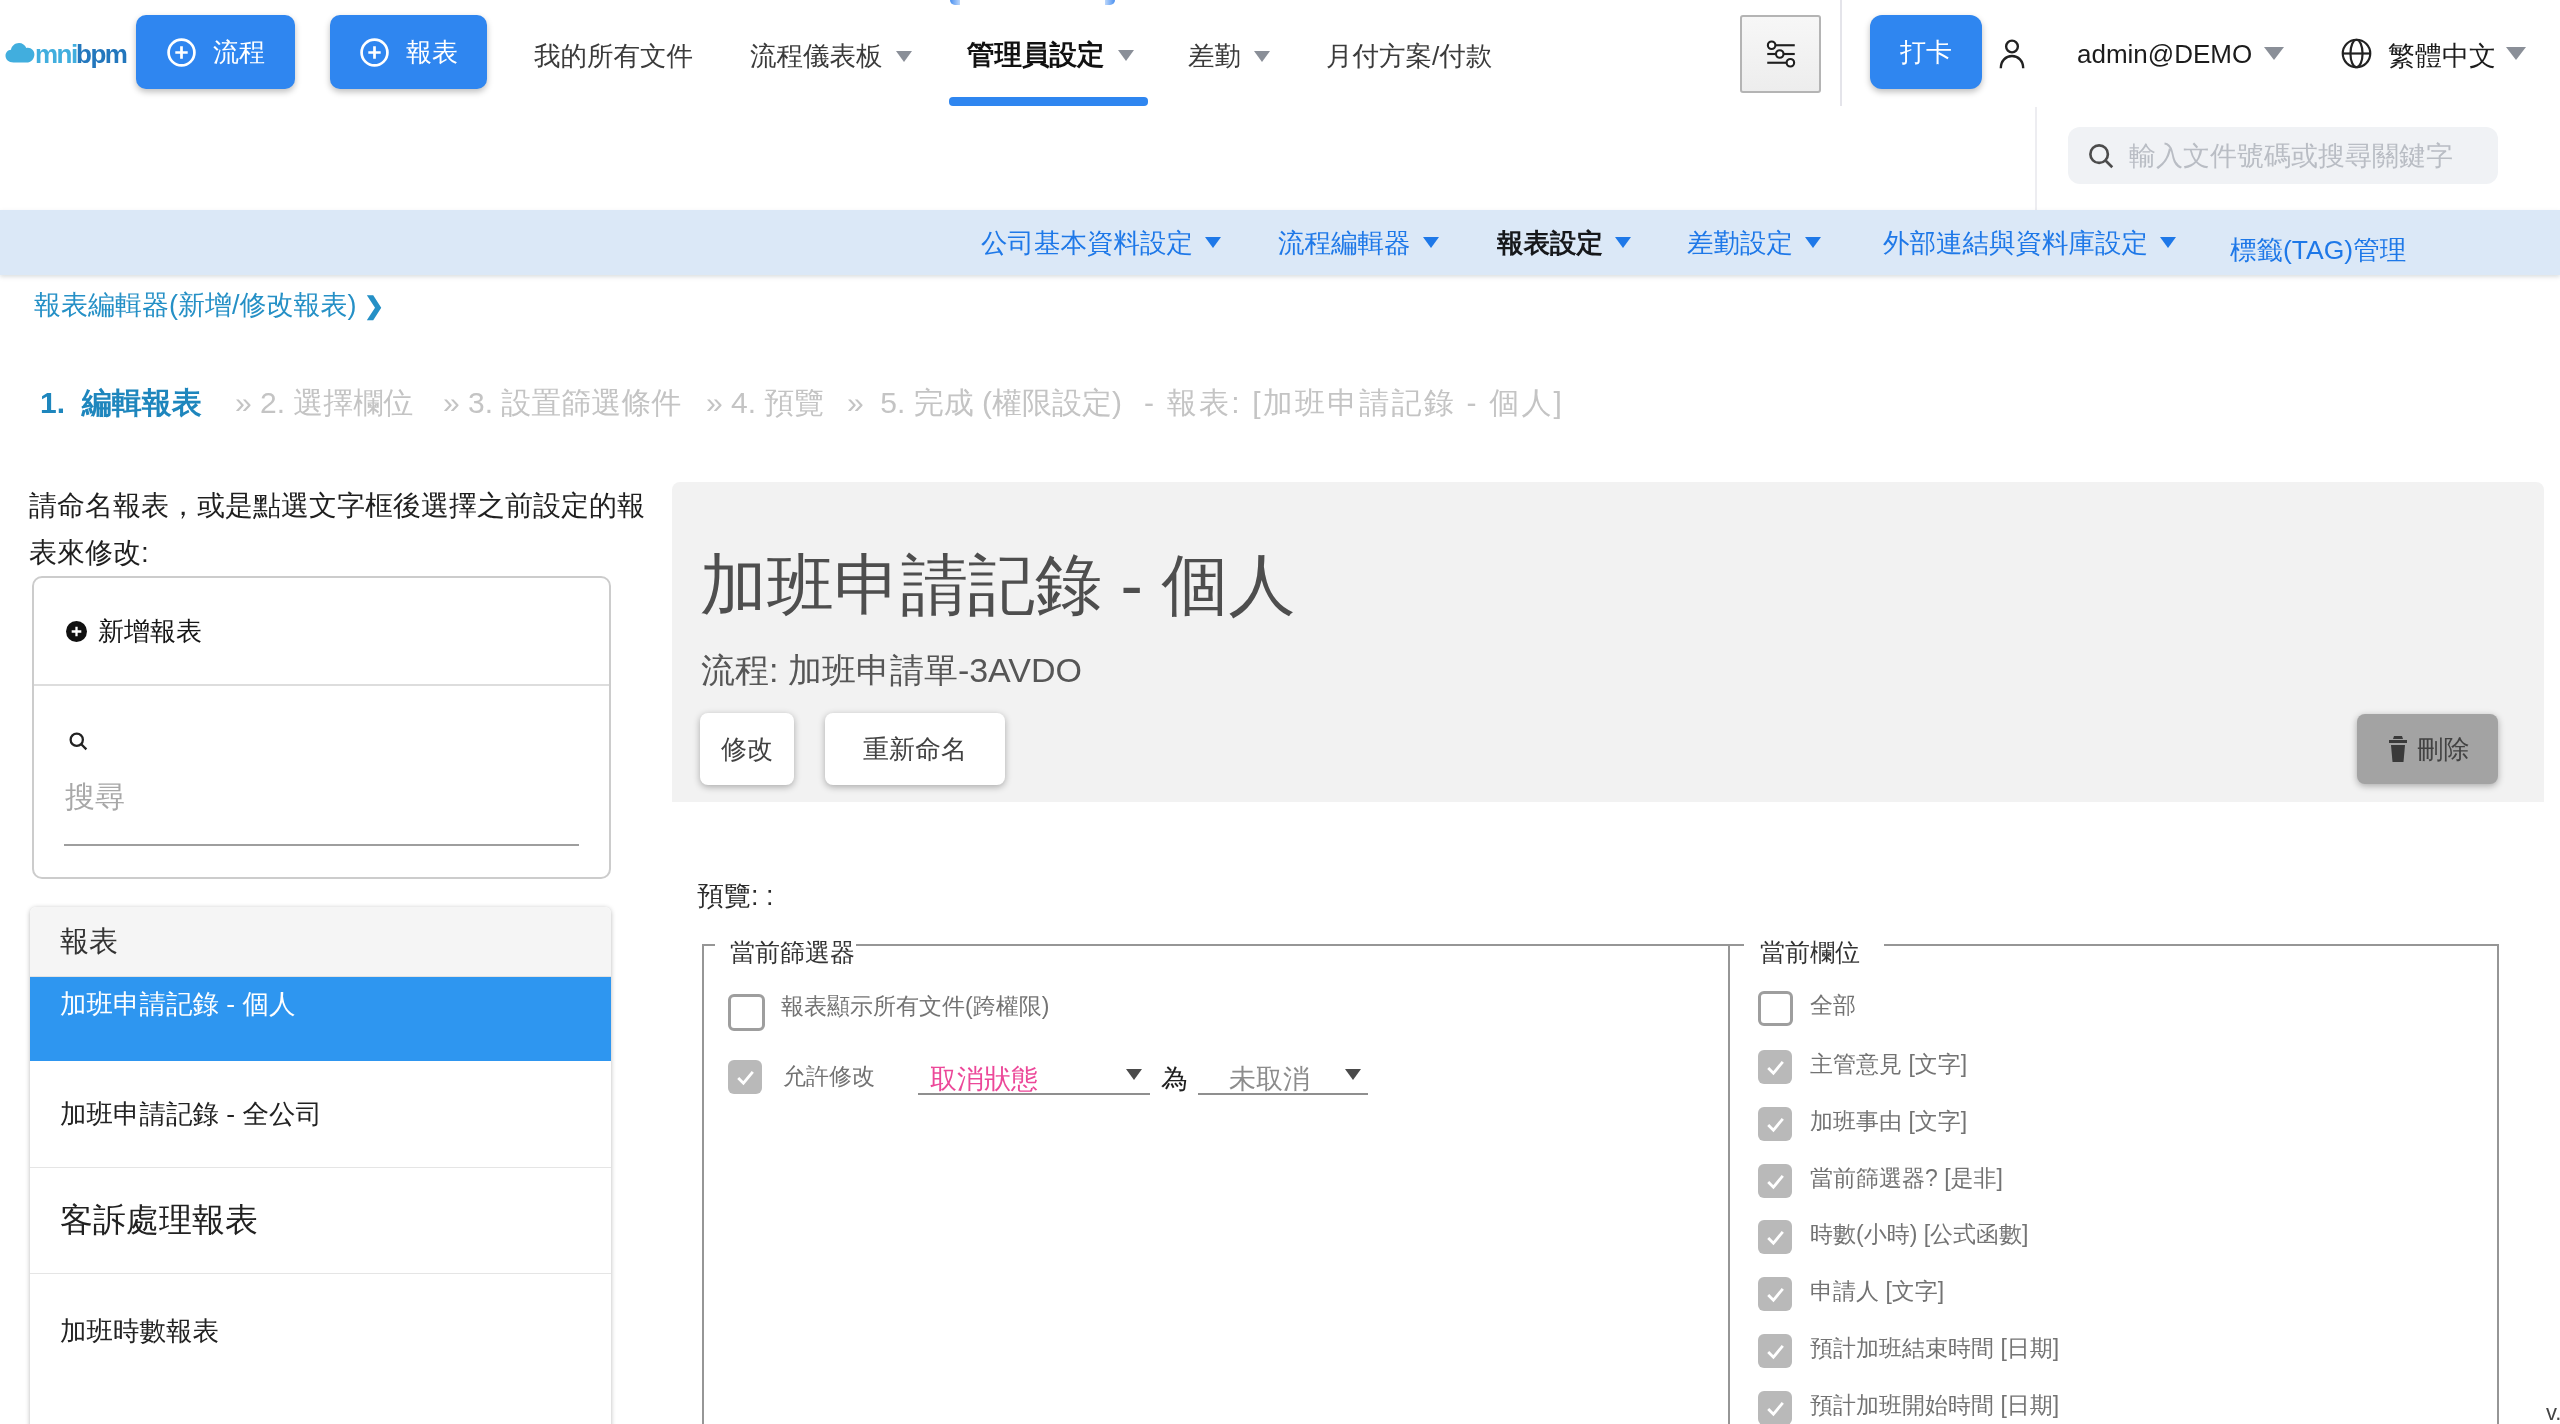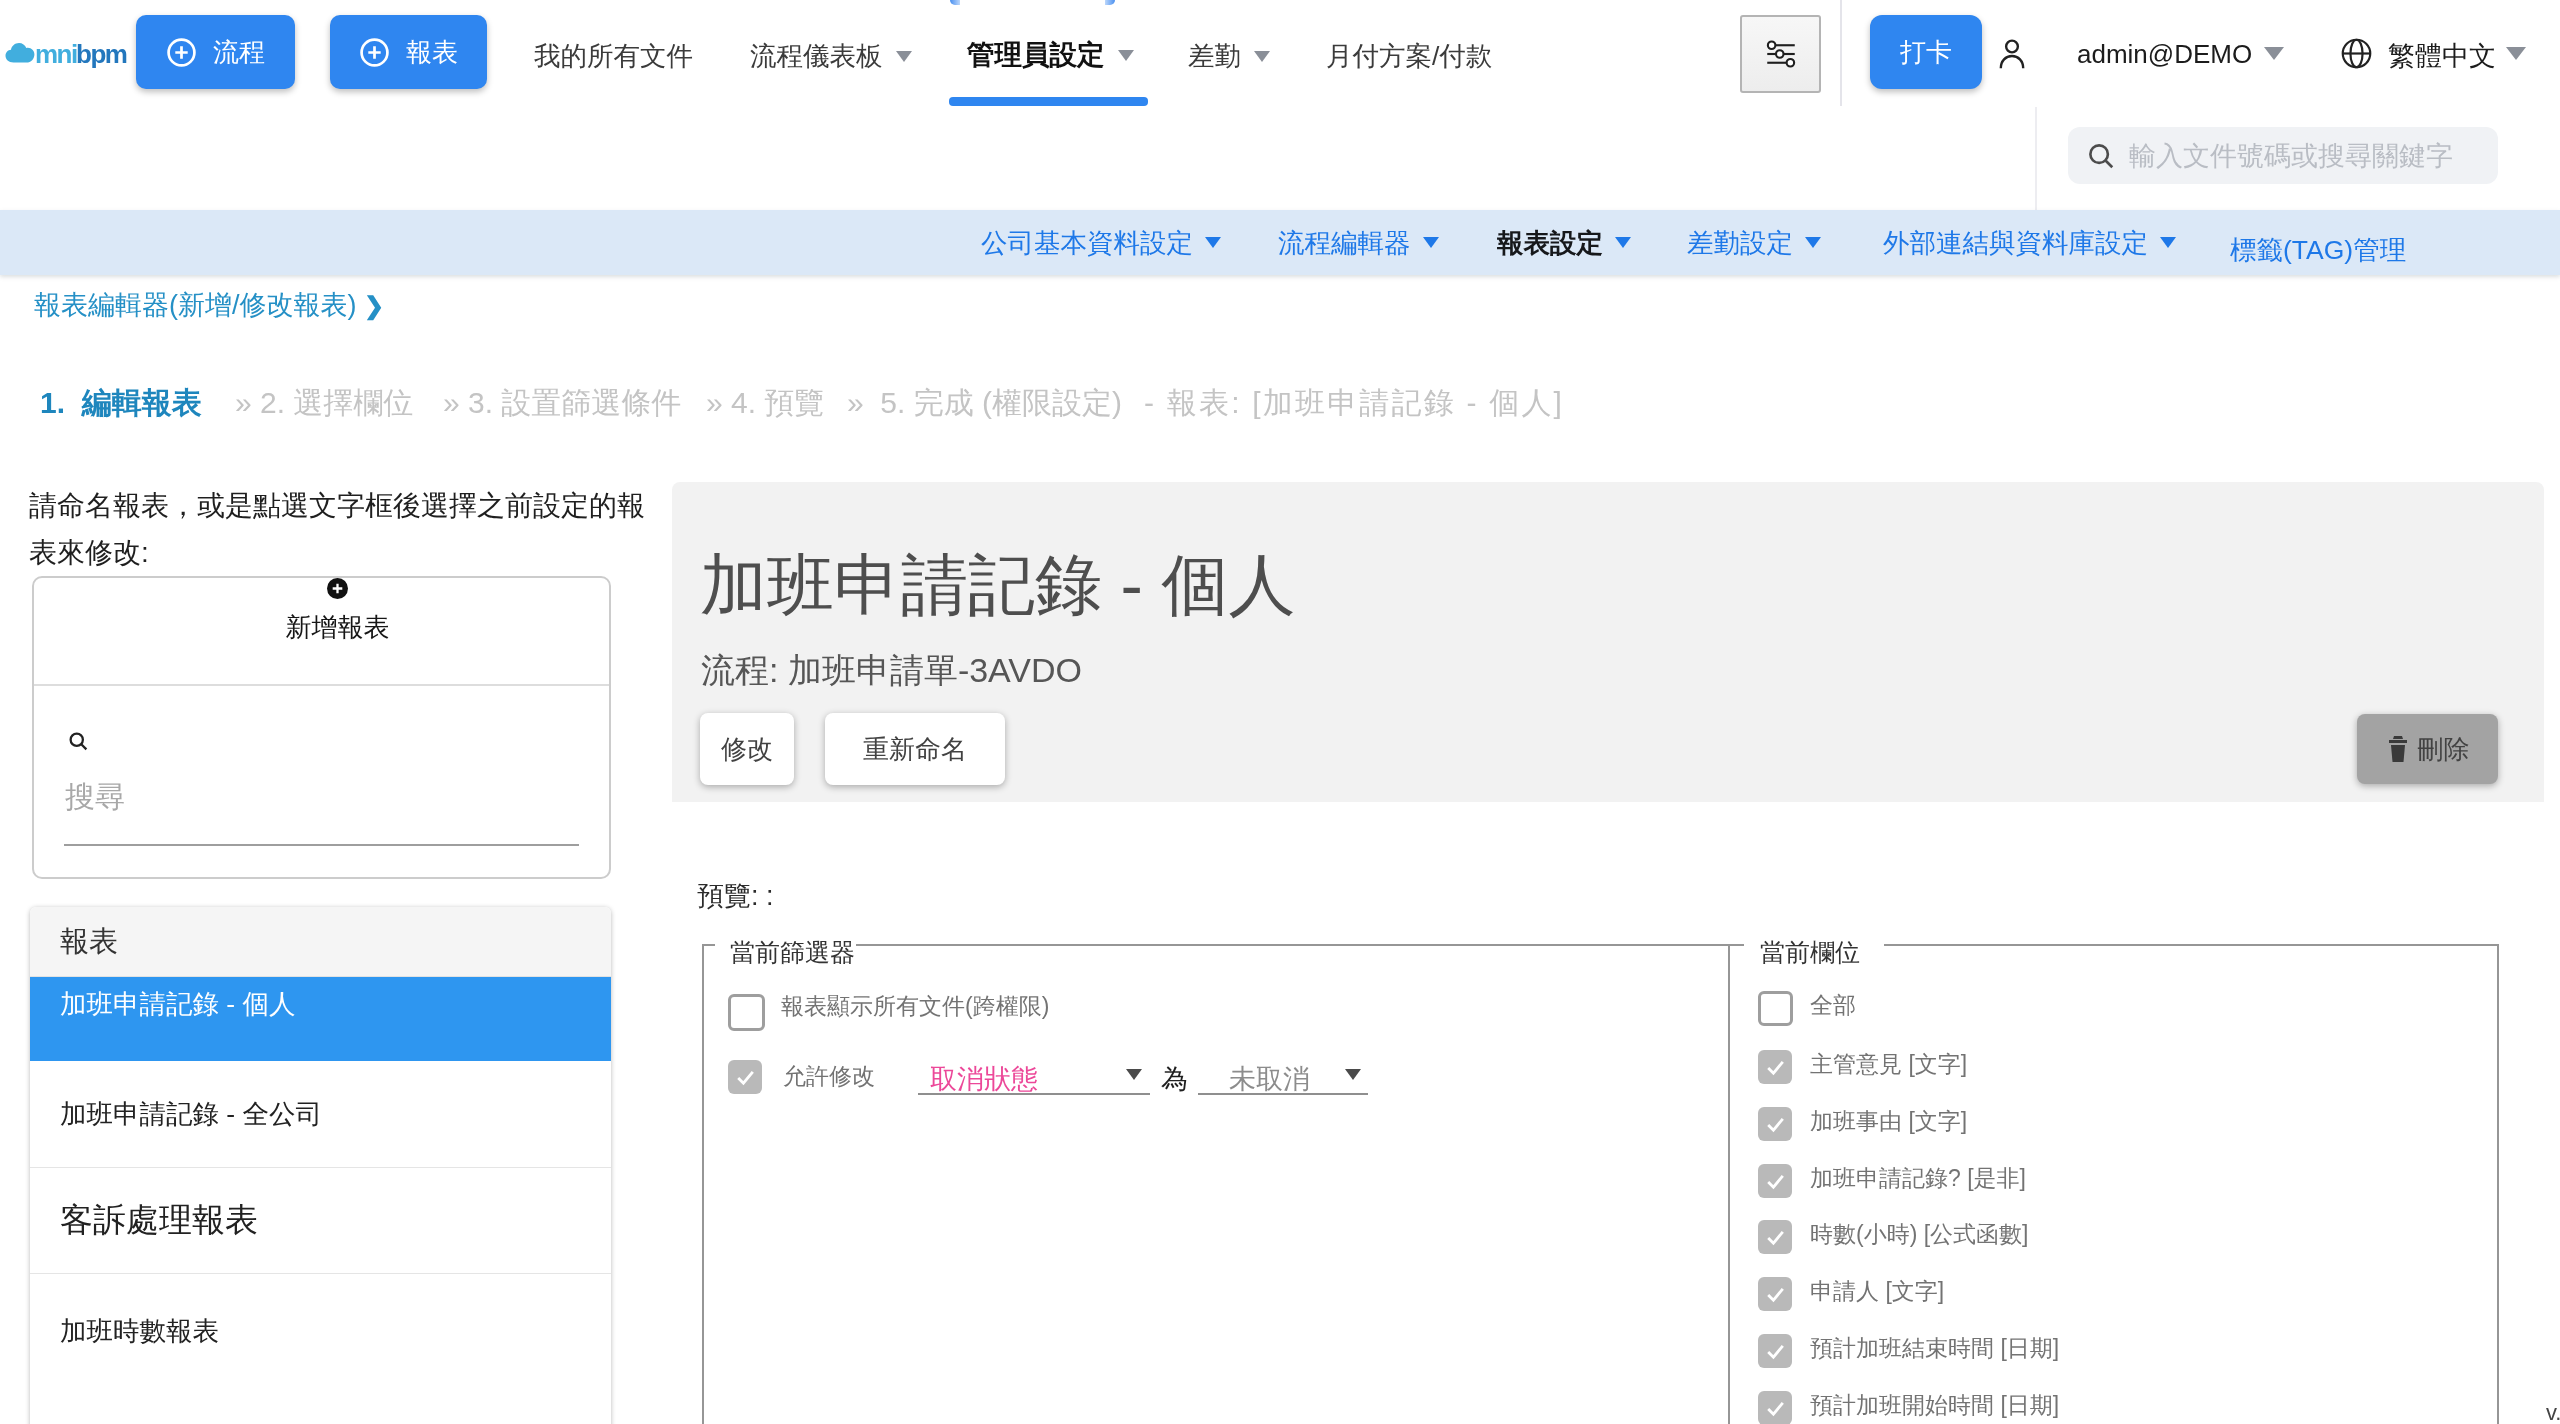--- a/index.html
+++ b/index.html
@@ -131,21 +131,21 @@
 <div class="abs" style="left:40px;top:383px;font-size:30px;font-weight:bold;color:#1e86bd;white-space:nowrap;">1.&nbsp; 編輯報表</div>
 <div class="abs" style="left:235px;top:383px;font-size:30px;color:#c4c4c4;white-space:nowrap;">» 2. 選擇欄位</div>
 <div class="abs" style="left:443px;top:383px;font-size:30px;color:#c4c4c4;white-space:nowrap;">» 3. 設置篩選條件</div>
 <div class="abs" style="left:706px;top:383px;font-size:30px;color:#c4c4c4;white-space:nowrap;">» 4. 預覽</div>
 <div class="abs" style="left:847px;top:383px;font-size:30px;color:#c4c4c4;white-space:nowrap;">»&nbsp; 5. 完成 (權限設定)</div>
 <div class="abs" style="left:1144px;top:383px;font-size:30px;color:#c4c4c4;white-space:nowrap;letter-spacing:2.2px;">- 報表: [加班申請記錄 - 個人]</div>
 
 <div class="abs" style="left:29px;top:482px;width:632px;font-size:28px;color:#1f1f1f;line-height:47px;">請命名報表，或是點選文字框後選擇之前設定的報表來修改:</div>
 
 <div class="abs" style="left:32px;top:576px;width:579px;height:303px;border:2px solid #ccc;border-radius:10px;background:#fff;">
-  <div class="flex" style="height:106px;padding-left:32px;gap:11px;flex-direction:column;">
+  <div class="flex" style="height:106px;padding-left:32px;gap:11px;">
     <svg width="21" height="21" viewBox="0 0 24 24">
         <circle cx="12" cy="12" r="12" fill="#111"></circle>
         <path d="M12 6.5v11M6.5 12h11" stroke="#fff" stroke-width="2.6"></path>
       </svg>
     <span style="font-size:26px;color:#161616;">新增報表</span>
   </div>
   <div style="height:2px;background:#ddd;"></div>
   <svg class="abs" style="left:34px;top:153px;" width="21" height="21" viewBox="0 0 24 24" fill="none" stroke="#222" stroke-width="2.6">
       <circle cx="10" cy="10" r="7"></circle>
       <line x1="15.2" y1="15.2" x2="21" y2="21"></line>
@@ -234,21 +234,21 @@
       <path d="M5 12.5l5 5 9-11"></path>
     </svg>
   </div>
 <div class="lbl" style="left:1810px;top:1106px;">加班事由 [文字]</div>
 
 <div class="chk" style="left:1758px;top:1164px;">
     <svg width="25" height="25" viewBox="0 0 24 24" fill="none" stroke="#fff" stroke-width="2.7">
       <path d="M5 12.5l5 5 9-11"></path>
     </svg>
   </div>
-<div class="lbl" style="left:1810px;top:1163px;">加班申請記錄? [是非]</div>
+<div class="lbl" style="left:1810px;top:1163px;">當前篩選器? [是非]</div>
 
 <div class="chk" style="left:1758px;top:1220px;">
     <svg width="25" height="25" viewBox="0 0 24 24" fill="none" stroke="#fff" stroke-width="2.7">
       <path d="M5 12.5l5 5 9-11"></path>
     </svg>
   </div>
 <div class="lbl" style="left:1810px;top:1219px;">時數(小時) [公式函數]</div>
 
 <div class="chk" style="left:1758px;top:1277px;">
     <svg width="25" height="25" viewBox="0 0 24 24" fill="none" stroke="#fff" stroke-width="2.7">

